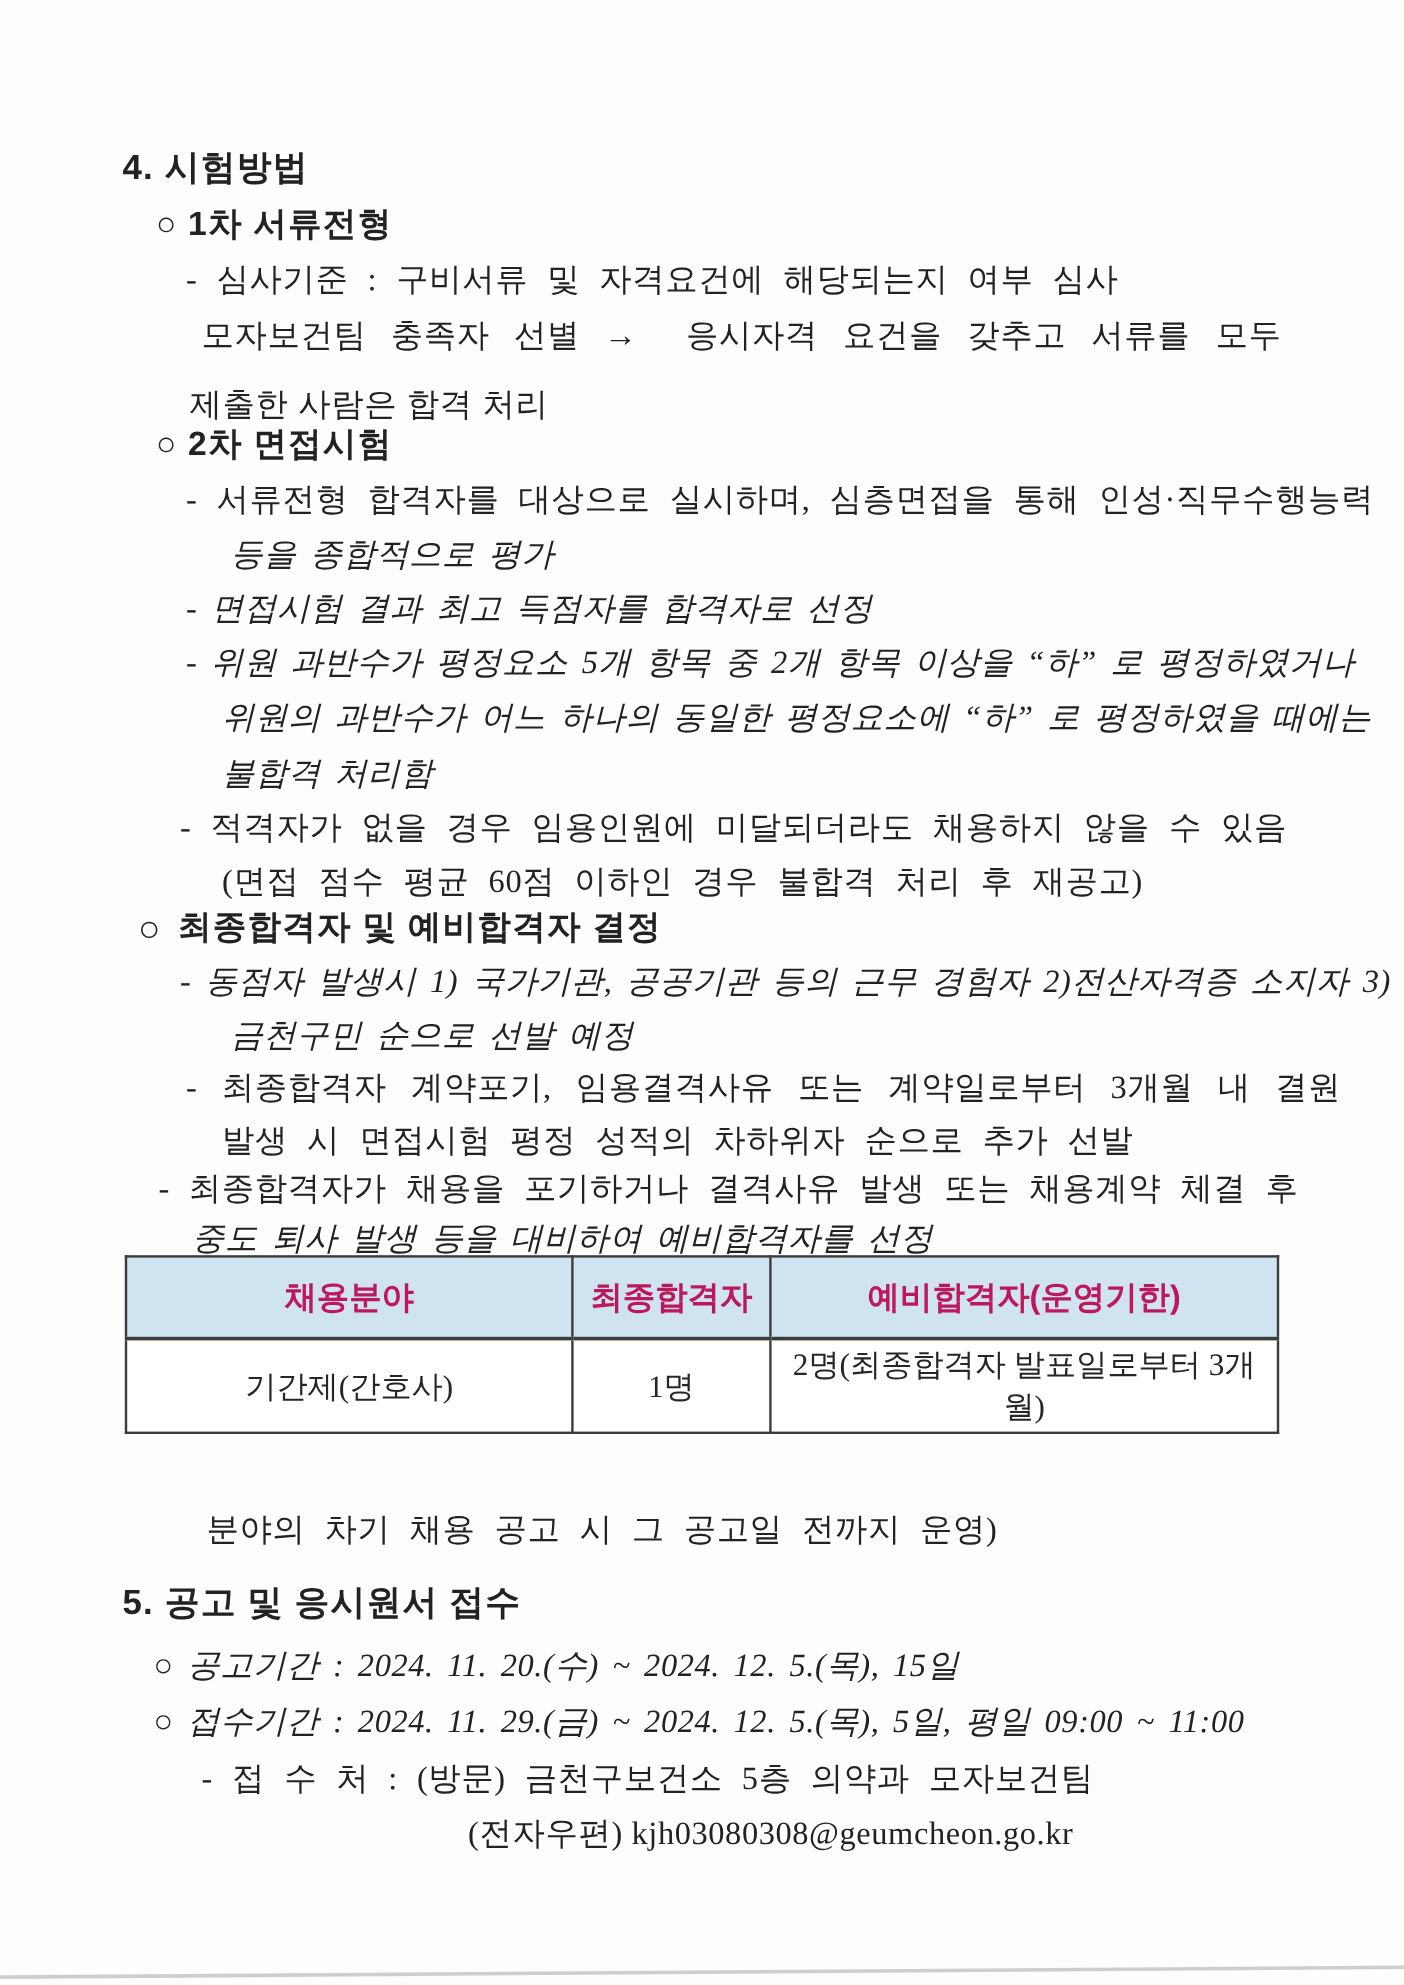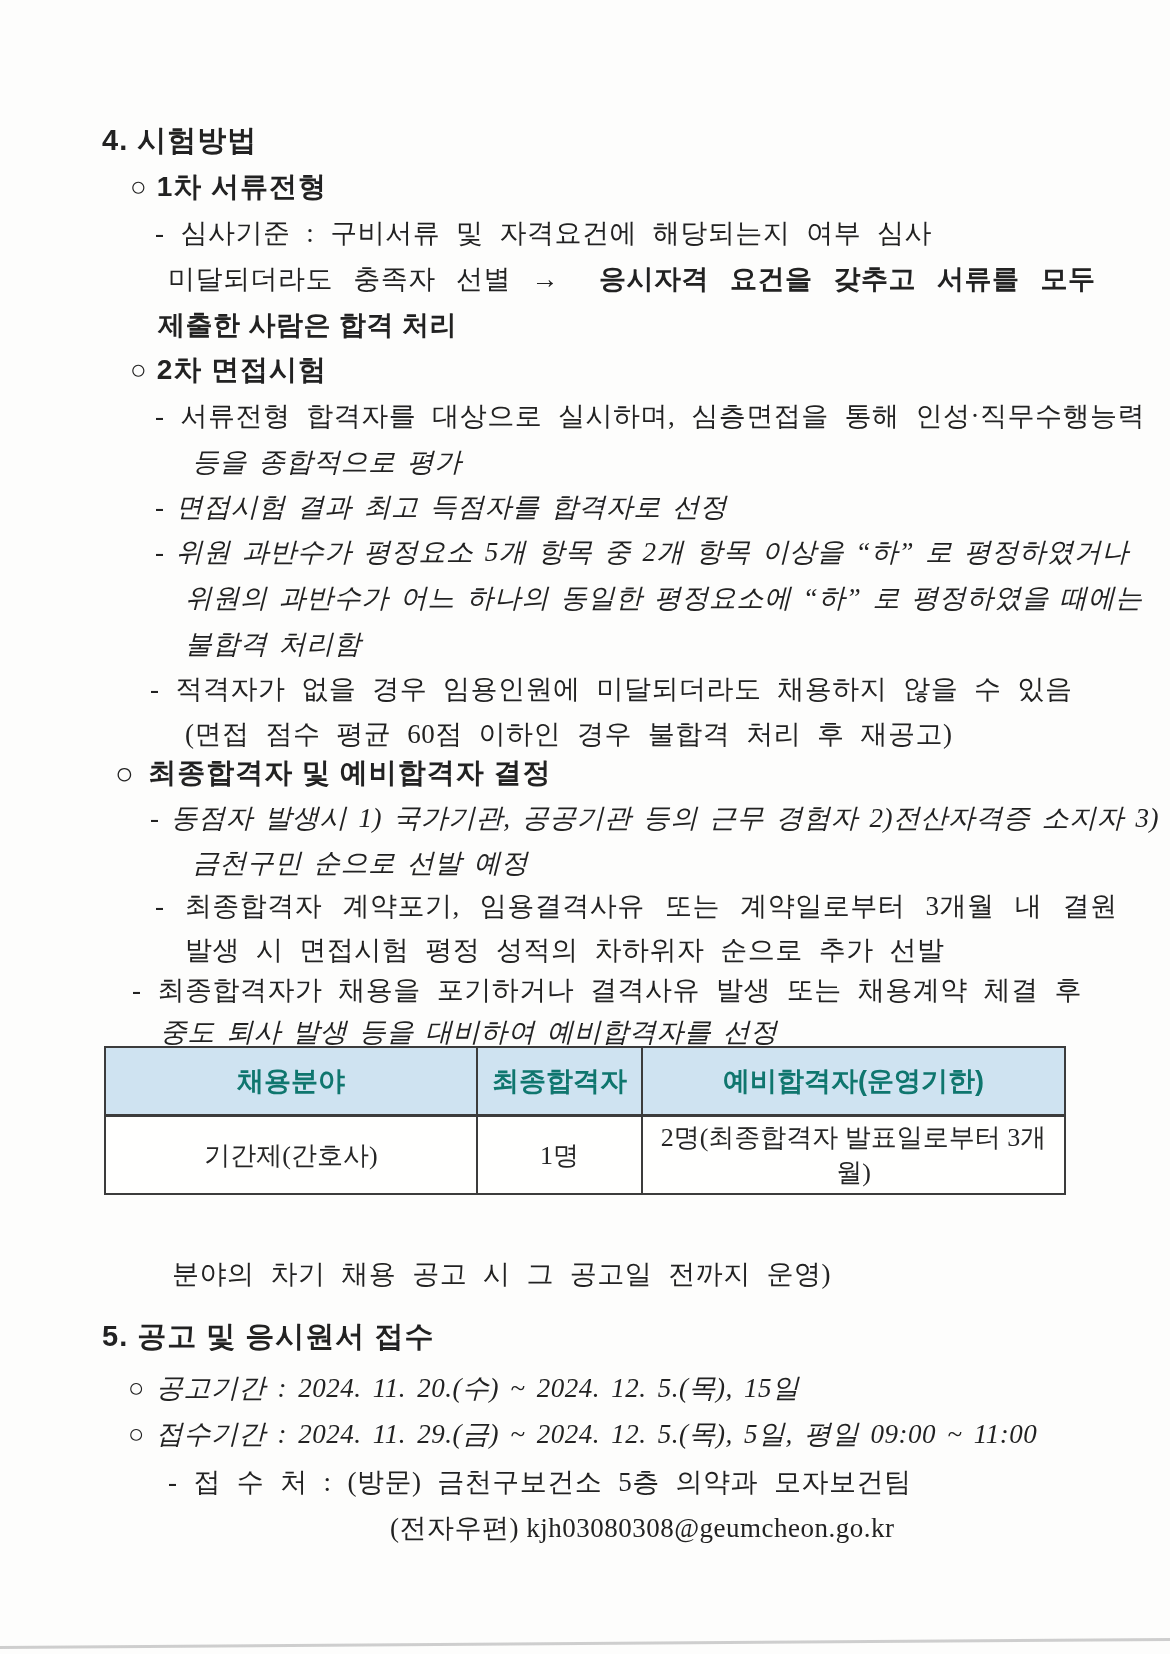--- a/index.html
+++ b/index.html
@@ -29,21 +29,22 @@
   }
   .ob {
     font-family: "Liberation Sans", "DejaVu Sans", sans-serif;
     font-weight: bold;
     font-size: 28px;
     letter-spacing: 1px;
     text-align: right;
   }
   .b {
     font-family: "Liberation Sans", "DejaVu Sans", sans-serif;
-    font-weight: bold;
+    font-weight: normal;
+    margin-top: 12px;
   }
   .ws1 { word-spacing: 0.15em; font-style: italic; }
   .ws2 { word-spacing: 0.32em; }
   .ws3 { word-spacing: 0.48em; }
   .marker-circle {
     display: inline-block;
     font-size: 31px;
     font-weight: normal;
     font-family: "Liberation Serif", "DejaVu Serif", serif;
     margin-right: 14px;
@@ -59,21 +60,21 @@
   }
   table.tbl, table.tbl th, table.tbl td {
     border: 2px solid #3c3c3c;
   }
   table.tbl th {
     background: #cfe3f1;
     height: 64px;
     font-family: "Liberation Sans", "DejaVu Sans", sans-serif;
     font-weight: bold;
     font-size: 27px;
-    color: #0f766e;
+    color: #be185d;
     border-bottom-width: 3px;
   }
   table.tbl td {
     background: #fffffe;
     height: 74px;
     text-align: center;
     font-size: 26px;
     color: #262626;
   }
   .scanline {
@@ -89,21 +90,21 @@
 </style>
 </head>
 <body>
 
 <div class="page">
 
   <div class="ln h" style="top:120px;left:102px">4. 시험방법</div>
 
   <div class="ln ob" style="top:167px;left:130px">○ 1차 서류전형</div>
   <div class="ln ws2" style="top:213px;left:155px">- 심사기준 : 구비서류 및 자격요건에 해당되는지 여부 심사</div>
-  <div class="ln ws3" style="top:259px;left:168px"><span>미달되더라도  충족자  선별  →</span>&nbsp;&nbsp;<span class="b">응시자격  요건을  갖추고  서류를  모두</span></div>
+  <div class="ln ws3" style="top:259px;left:168px"><span>모자보건팀  충족자  선별  →</span>&nbsp;&nbsp;<span class="b">응시자격  요건을  갖추고  서류를  모두</span></div>
   <div class="ln b" style="top:305px;left:158px">제출한 사람은 합격 처리</div>
 
   <div class="ln ob" style="top:350px;left:130px">○ 2차 면접시험</div>
   <div class="ln ws2" style="top:396px;left:155px">- 서류전형 합격자를 대상으로 실시하며, 심층면접을 통해 인성·직무수행능력</div>
   <div class="ln ws1" style="top:442px;left:192px">등을 종합적으로 평가</div>
   <div class="ln ws1" style="top:487px;left:155px">- 면접시험 결과 최고 득점자를 합격자로 선정</div>
   <div class="ln ws1" style="top:532px;left:155px">- 위원 과반수가 평정요소 5개 항목 중 2개 항목 이상을 “하” 로 평정하였거나</div>
   <div class="ln ws1" style="top:578px;left:185px">위원의 과반수가 어느 하나의 동일한 평정요소에  “하” 로 평정하였을 때에는</div>
   <div class="ln ws1" style="top:624px;left:185px">불합격 처리함</div>
   <div class="ln ws2" style="top:669px;left:150px">- 적격자가 없을 경우 임용인원에 미달되더라도 채용하지 않을 수 있음</div>

